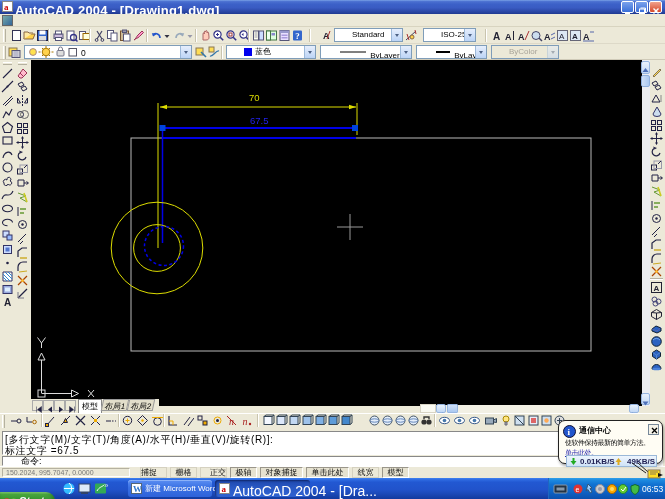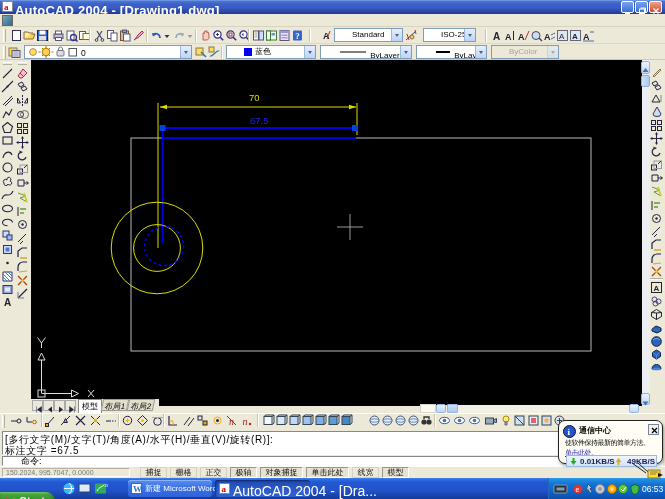--- a/index.html
+++ b/index.html
@@ -653,23 +653,23 @@
   </svg>
 <svg style="position:absolute;left:553px;top:414px" width="13" height="13" viewBox="0 0 13 13">
     <circle cx="6.5" cy="6.5" r="4.5" fill="#ddd" stroke="#345"></circle>
     <path d="M4 6.5h5M6.5 4v5" stroke="#345"></path>
   </svg>
 <div class="abs" style="left:0;top:429px;width:665px;height:37px;background:#ece9d8"></div>
 <div class="abs" style="left:2px;top:431px;width:661px;height:24px;background:#fff;border:1px solid #888;border-right-color:#fff;border-bottom-color:#fff;font-size:10px;color:#000;line-height:10.5px;padding:3px 0 0 2px;letter-spacing:.6px;font-family:'Liberation Sans'">[多行文字(M)/文字(T)/角度(A)/水平(H)/垂直(V)/旋转(R)]:<br>标注文字 =67.5</div>
 <div class="abs" style="left:2px;top:456px;width:661px;height:10px;background:#fff;border:1px solid #888;border-right-color:#fff;border-bottom-color:#fff;font-size:9px;color:#000;line-height:9px;padding-left:18px">命令:</div>
 <div class="abs" style="left:0;top:466px;width:665px;height:12px;background:#ece9d8;border-top:1px solid #fff"></div>
 <div class="abs" style="left:2px;top:468px;width:128px;height:9px;border:1px solid #b5b1a0;border-bottom-color:#fff;border-right-color:#fff;font-size:7px;color:#777;line-height:8px;padding-left:3px">150.2024, 995.7047, 0.0000</div>
-<div class="abs" style="left:140px;top:467px;width:27px;height:11px;border:1px solid #d5d1c0;background:#ece9d8;font-size:8px;line-height:10px;text-align:center;color:#111;white-space:nowrap;overflow:hidden">捕捉</div>
+<div class="abs" style="left:140px;top:467px;width:27px;height:11px;border:1px solid #d5d1c0;background:#ece9d8;font-size:8px;line-height:10px;text-align:left;color:#111;white-space:nowrap;overflow:hidden">捕捉</div>
 <div class="abs" style="left:170px;top:467px;width:27px;height:11px;border:1px solid #d5d1c0;background:#ece9d8;font-size:8px;line-height:10px;text-align:center;color:#111;white-space:nowrap;overflow:hidden">栅格</div>
-<div class="abs" style="left:200px;top:467px;width:27px;height:11px;border:1px solid #d5d1c0;background:#ece9d8;font-size:8px;line-height:10px;text-align:center;color:#111;white-space:nowrap;overflow:hidden">正交</div>
+<div class="abs" style="left:200px;top:467px;width:27px;height:11px;border:1px solid #d5d1c0;background:#ece9d8;font-size:8px;line-height:10px;text-align:right;color:#111;white-space:nowrap;overflow:hidden">正交</div>
 <div class="abs" style="left:230px;top:467px;width:27px;height:11px;border:1px solid #9a968a;border-bottom-color:#fff;border-right-color:#fff;background:#e6e2d0;font-size:8px;line-height:10px;text-align:center;color:#111;white-space:nowrap;overflow:hidden">极轴</div>
 <div class="abs" style="left:260px;top:467px;width:43px;height:11px;border:1px solid #9a968a;border-bottom-color:#fff;border-right-color:#fff;background:#e6e2d0;font-size:8px;line-height:10px;text-align:center;color:#111;white-space:nowrap;overflow:hidden">对象捕捉</div>
 <div class="abs" style="left:306px;top:467px;width:43px;height:11px;border:1px solid #9a968a;border-bottom-color:#fff;border-right-color:#fff;background:#e6e2d0;font-size:8px;line-height:10px;text-align:center;color:#111;white-space:nowrap;overflow:hidden">单击此处</div>
 <div class="abs" style="left:352px;top:467px;width:27px;height:11px;border:1px solid #d5d1c0;background:#ece9d8;font-size:8px;line-height:10px;text-align:center;color:#111;white-space:nowrap;overflow:hidden">线宽</div>
 <div class="abs" style="left:382px;top:467px;width:27px;height:11px;border:1px solid #9a968a;border-bottom-color:#fff;border-right-color:#fff;background:#e6e2d0;font-size:8px;line-height:10px;text-align:center;color:#111;white-space:nowrap;overflow:hidden">模型</div>
 <div class="abs" style="left:0;top:478px;width:665px;height:21px;background:linear-gradient(180deg,#3f82f0 0%,#2e6ae2 8%,#2258d2 20%,#2153cb 55%,#1c49b8 75%,#1640a8 90%,#123a9e 100%)"></div>
 <div class="abs" style="left:0;top:492px;width:55px;height:21px;background:linear-gradient(180deg,#7eca6e 0%,#48a53c 12%,#389631 35%,#2f8c2a 60%,#257b22 85%,#1d6b1b 100%);border-radius:0 9px 9px 0;box-shadow:inset -2px -2px 4px rgba(0,60,0,.4)">
 <svg class="abs" style="left:3px;top:3px" width="15" height="15" viewBox="0 0 15 15">
 <path d="M1 4.2C2.5 3 4.5 3 6.5 4v3.6c-2-1-4-1-5.5.2z" fill="#e33"></path>
       <path d="M7.5 4.4c1.8-1.2 3.8-1.3 6-.3v3.7c-2.2-1-4.2-.9-6 .3z" fill="#7c4"></path>

